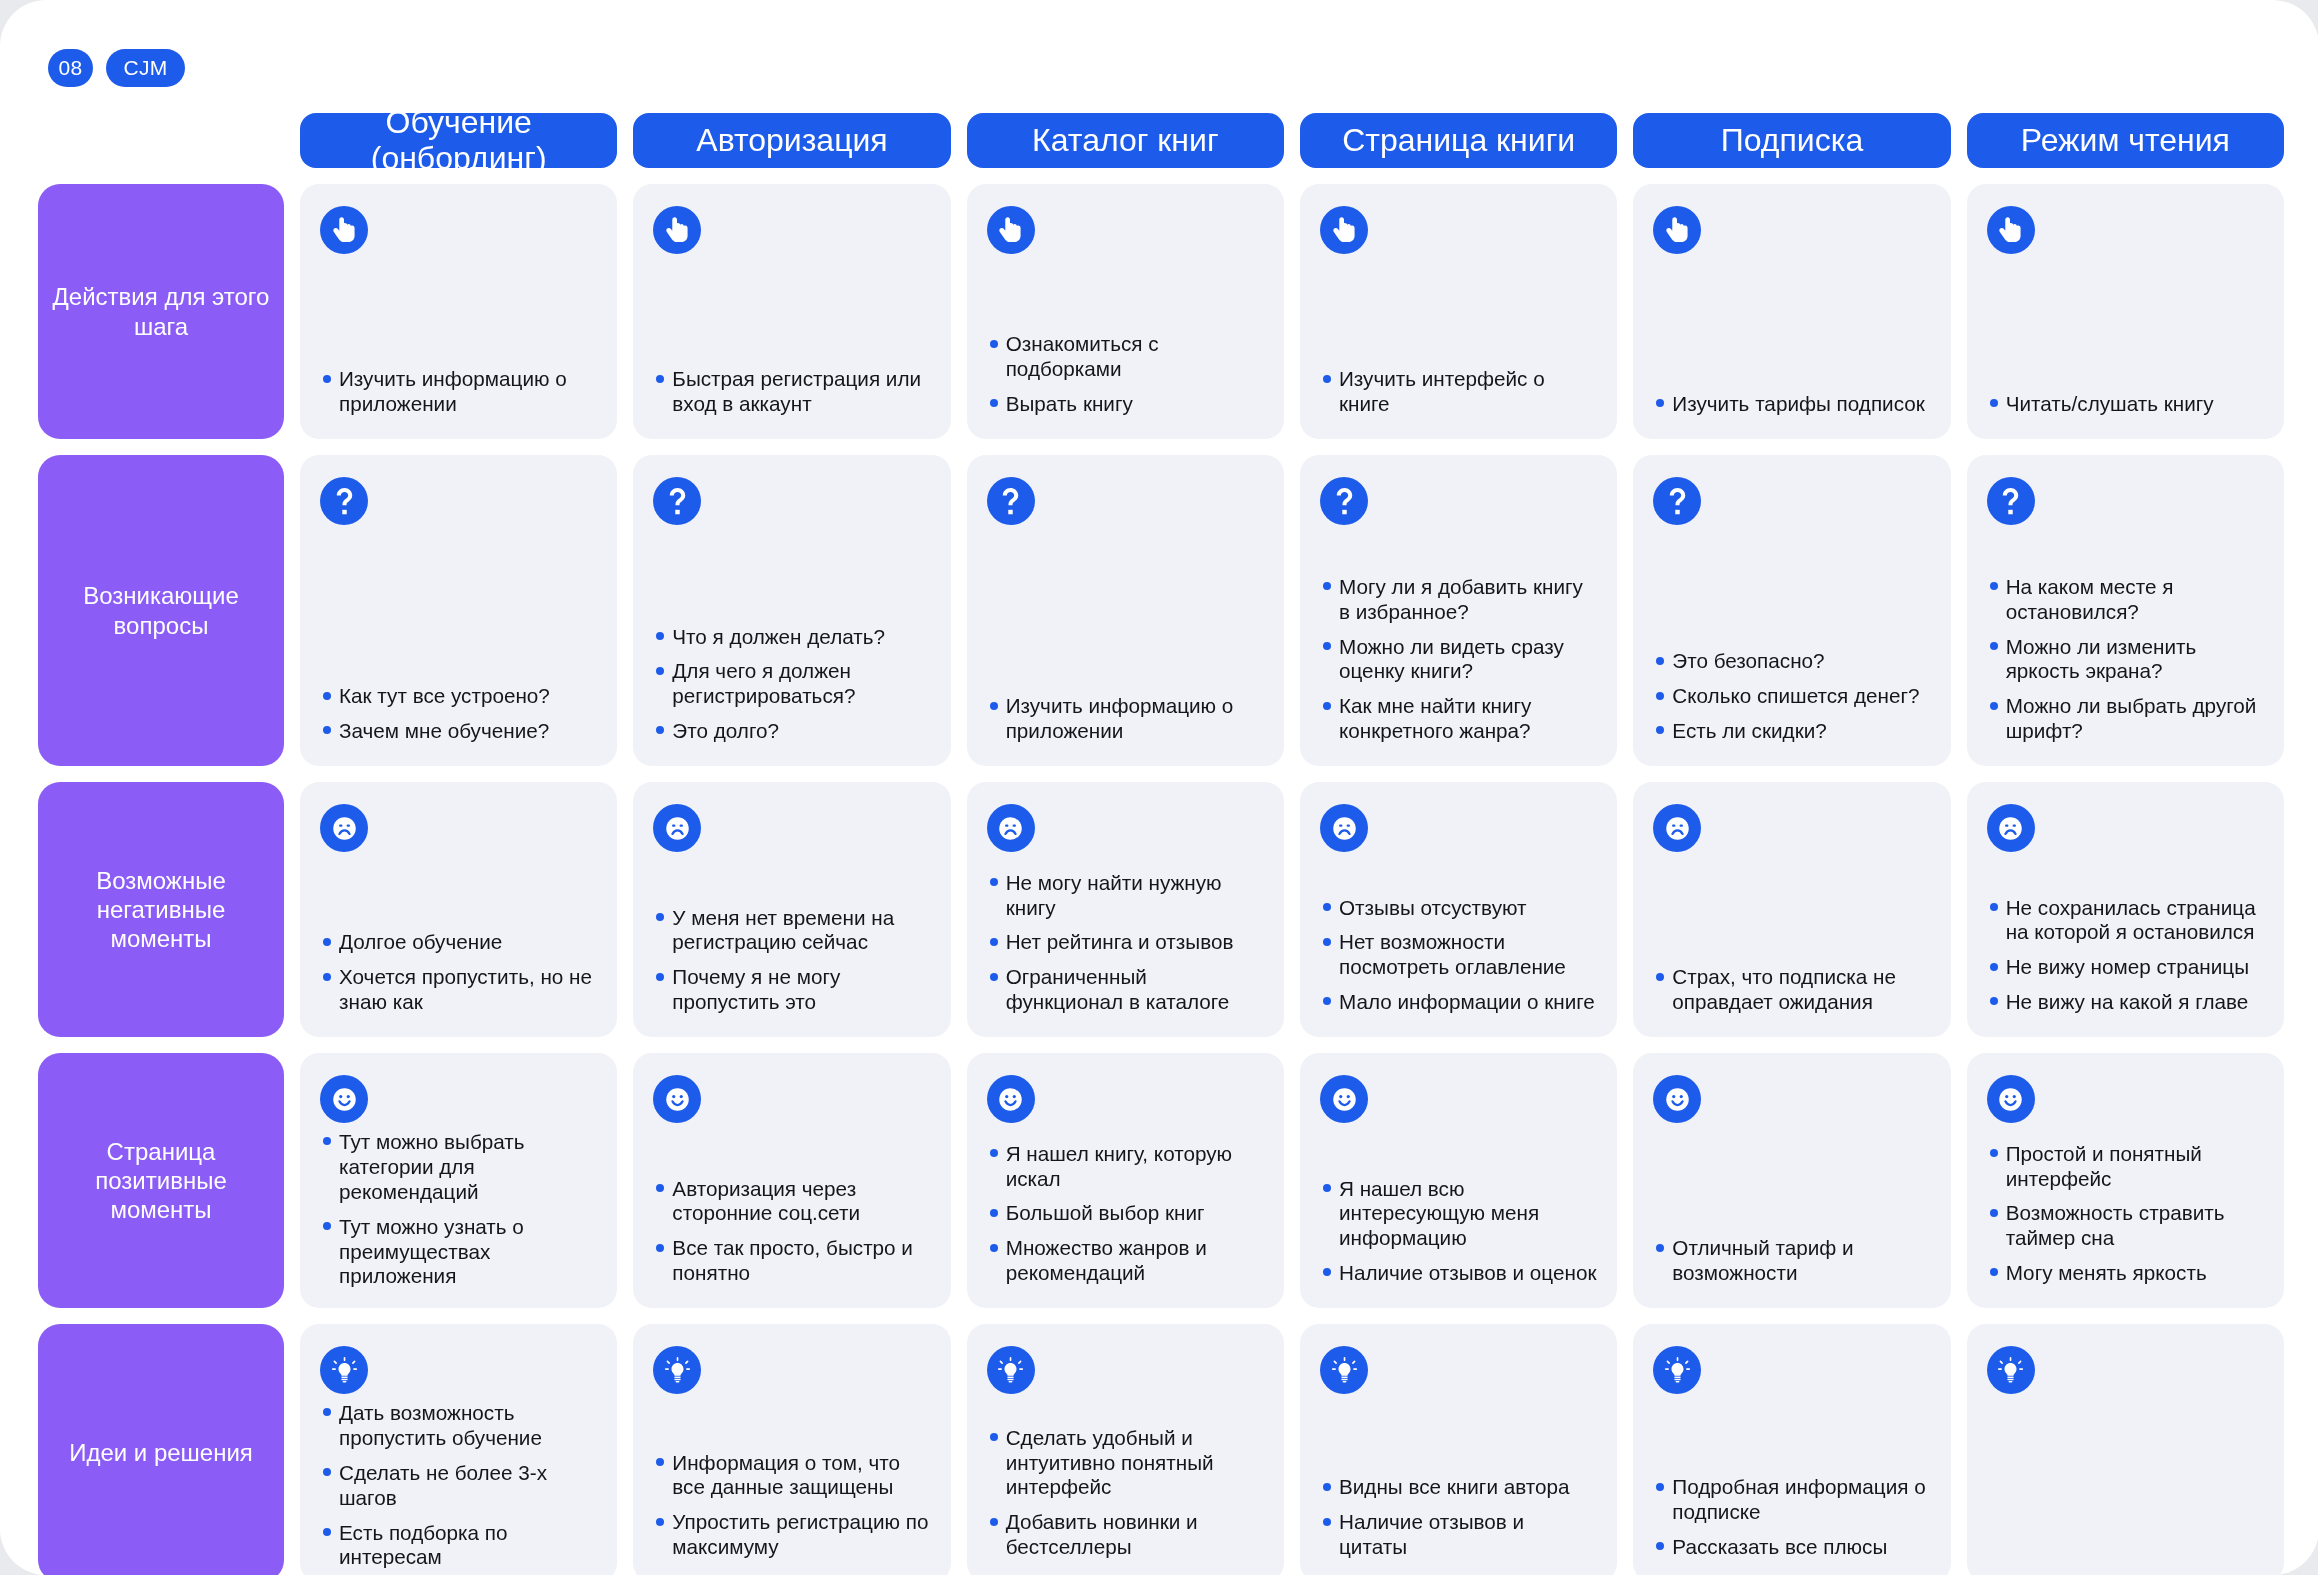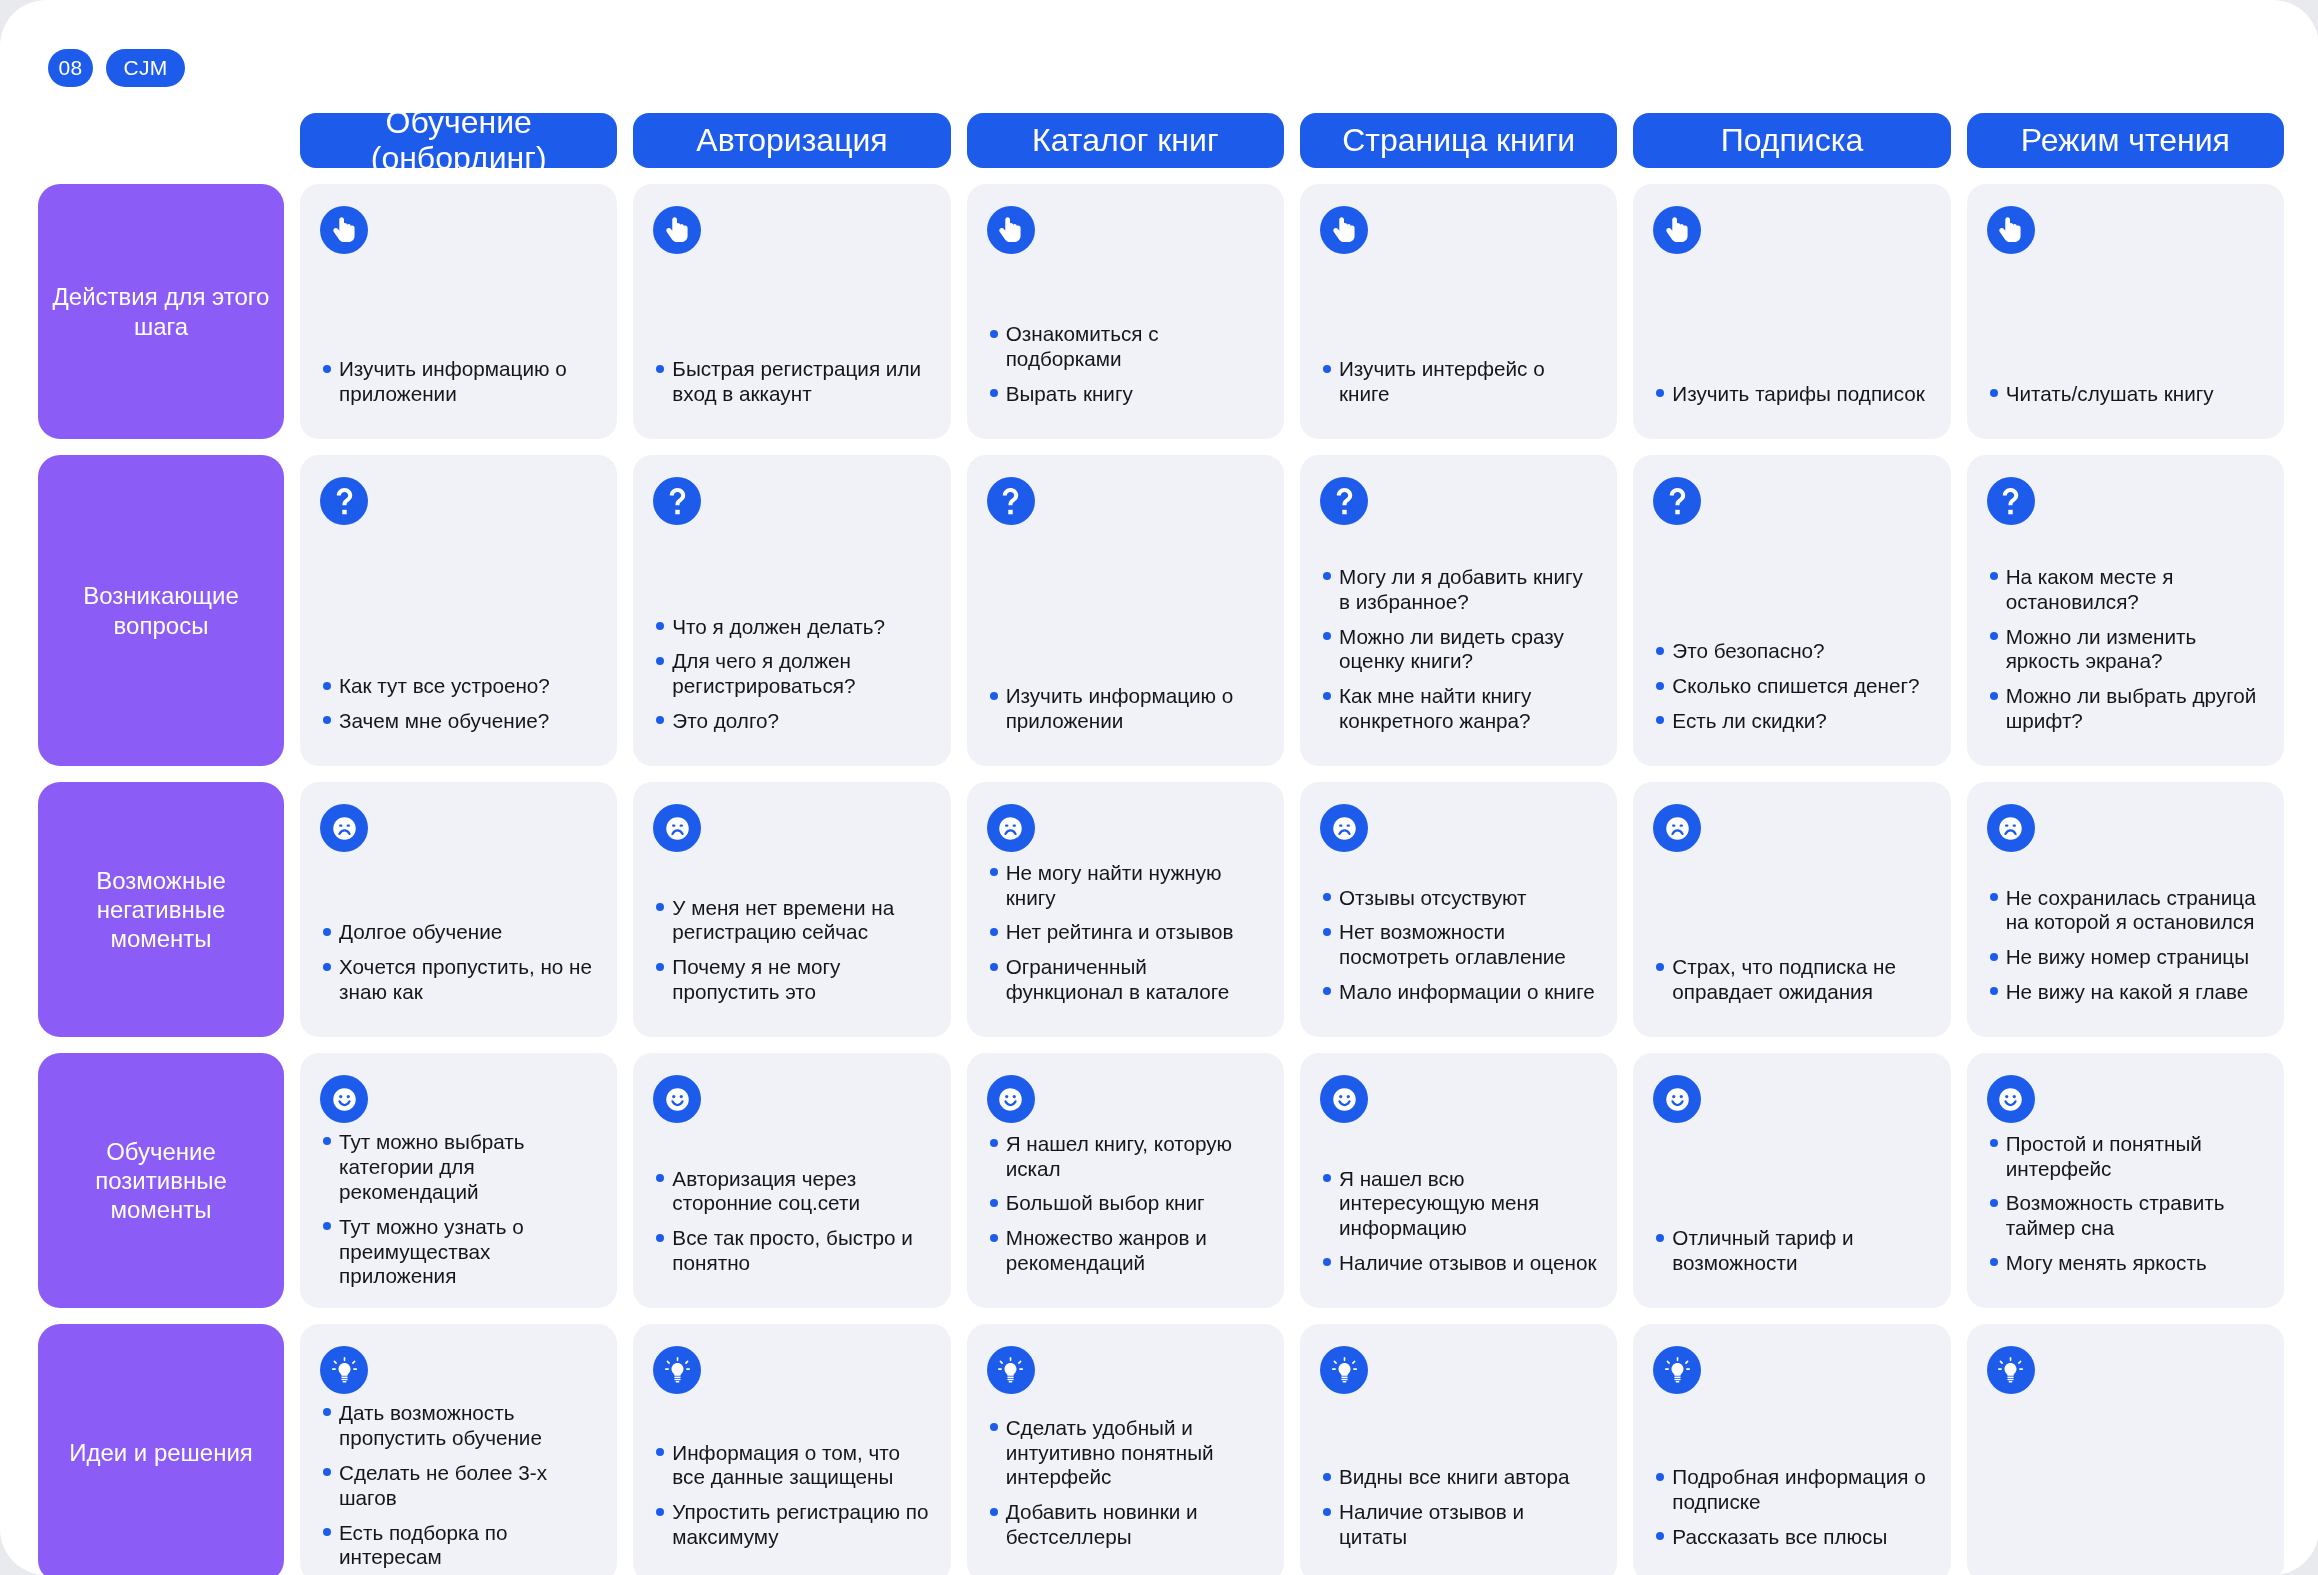--- a/index.html
+++ b/index.html
@@ -47,21 +47,21 @@
     background:#8b5cf6;color:#ffffff;border-radius:22px;
     display:flex;align-items:center;justify-content:center;
     text-align:center;font-size:24px;line-height:1.22;
     padding:7.2px 13px;box-sizing:border-box;font-weight:400;
   }
 
   
   .cell{
     background:#f1f2f7;border-radius:19px;
     position:relative;box-sizing:border-box;
-    padding:22px 20px 32px 20px;
+    padding:22px 20px 22px 20px;
     display:flex;flex-direction:column;
   }
   .cell .icon{
     width:48px;height:48px;border-radius:50%;
     background:#1d5bea;display:flex;align-items:center;justify-content:center;
     flex:0 0 auto;margin-bottom:7.2px;
   }
   .cell .icon svg{display:block;}
   .bullets{list-style:none;margin:0;padding:0;width:100%;}
   .bullets.pos-bottom{margin-top:auto;}
@@ -319,21 +319,21 @@
               <rect x="22.9" y="14.5" width="4.6" height="3.1" rx="1.3" fill="#1d5bea"></rect>
               <path d="M13 27.5c1.8-3.3 4.2-4.9 7-4.9s5.2 1.6 7 4.9" stroke="#1d5bea" stroke-width="3.1" fill="none" stroke-linecap="round"></path>
             </svg>
           </span>
           <ul class="bullets pos-bottom">
             <li>Не сохранилась страница на которой я остановился</li>
             <li>Не вижу номер страницы</li>
             <li>Не вижу на какой я главе</li>
           </ul>
         </div>
-        <div class="rowlabel r4">Обучение позитивные моменты</div>
+        <div class="rowlabel r4">Страница позитивные моменты</div>
         <div class="cell r4">
           <span class="icon">
             <svg width="29" height="29" viewBox="0 0 40 40">
               <circle cx="20" cy="20" r="15.5" fill="#ffffff"></circle>
               <circle cx="14.8" cy="16" r="2.2" fill="#1d5bea"></circle>
               <circle cx="25.2" cy="16" r="2.2" fill="#1d5bea"></circle>
               <path d="M13 22.5c1.8 3.4 4.2 5.1 7 5.1s5.2-1.7 7-5.1" stroke="#1d5bea" stroke-width="3.1" fill="none" stroke-linecap="round"></path>
             </svg>
           </span>
           <ul class="bullets pos-bottom">

